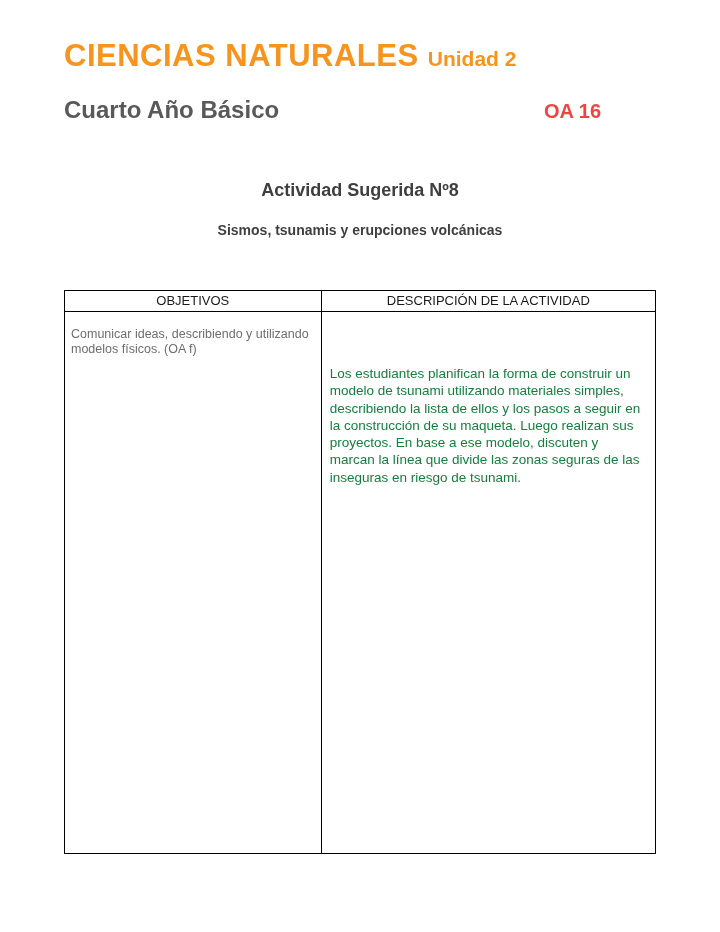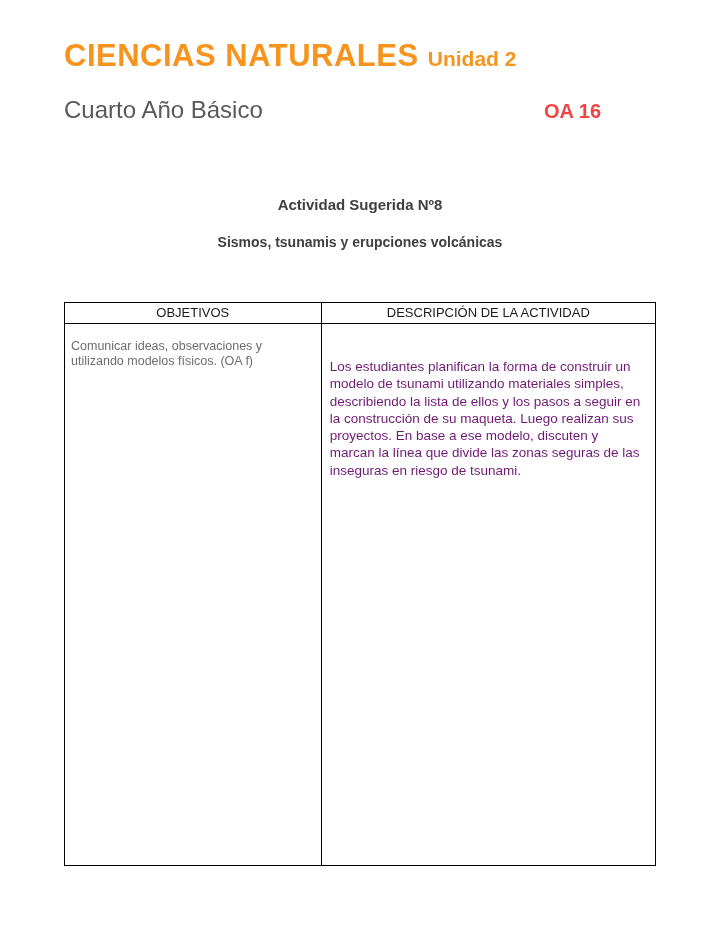--- a/index.html
+++ b/index.html
@@ -29,36 +29,36 @@
     letter-spacing: 0;
   }
   .subtitle-row {
     margin-top: 22px;
     display: flex;
     align-items: baseline;
     justify-content: space-between;
   }
   .subtitle {
     color: #595959;
-    font-weight: normal;
+    font-weight: bold;
     font-size: 24px;
   }
   .oa-badge {
     color: #ef4444;
     font-weight: bold;
     font-size: 20px;
     margin-right: 55px;
   }
 
   
   .activity-title {
-    margin-top: 72px;
+    margin-top: 56px;
     text-align: center;
     font-weight: bold;
-    font-size: 15px;
+    font-size: 18px;
     color: #3f3f3f;
   }
   .activity-subject {
     margin-top: 21px;
     text-align: center;
     font-weight: bold;
     font-size: 14px;
     color: #3f3f3f;
   }
 
@@ -107,21 +107,22 @@
     color: #6e6e6e;
   }
   .td.description {
     padding-top: 34px;
     padding-left: 8px;
     padding-right: 8px;
   }
   .desc-text {
     font-size: 13.5px;
     line-height: 1.28;
-    color: #701a75;
+    color: #15803d;
+    margin-top: 19px;
   }
 </style>
 </head>
 <body>
 
 <div class="page">
 
   <div class="main-title">
     <span>CIENCIAS NATURALES</span>
     <span class="unit"> <span>Unidad 2</span></span>
@@ -135,21 +136,21 @@
   <div class="activity-title">Actividad Sugerida Nº8</div>
   <div class="activity-subject">Sismos, tsunamis y erupciones volcánicas</div>
 
   <div class="doc-table">
     <div class="thead">
       <div class="th">OBJETIVOS</div>
       <div class="th">DESCRIPCIÓN DE LA ACTIVIDAD</div>
     </div>
     <div class="tbody">
       <div class="td objectives">
-        <p class="obj-secondary">Comunicar ideas, observaciones y utilizando modelos físicos. (OA f)</p>
+        <p class="obj-secondary">Comunicar ideas, describiendo y utilizando modelos físicos. (OA f)</p>
       </div>
       <div class="td description">
         <p class="desc-text">Los estudiantes planifican la forma de construir un modelo de tsunami utilizando materiales simples, describiendo la lista de ellos y los pasos a seguir en la construcción de su maqueta. Luego realizan sus proyectos. En base a ese modelo, discuten y marcan la línea que divide las zonas seguras de las inseguras en riesgo de tsunami.</p>
       </div>
     </div>
   </div>
 
 </div>
 
 </body></html>

